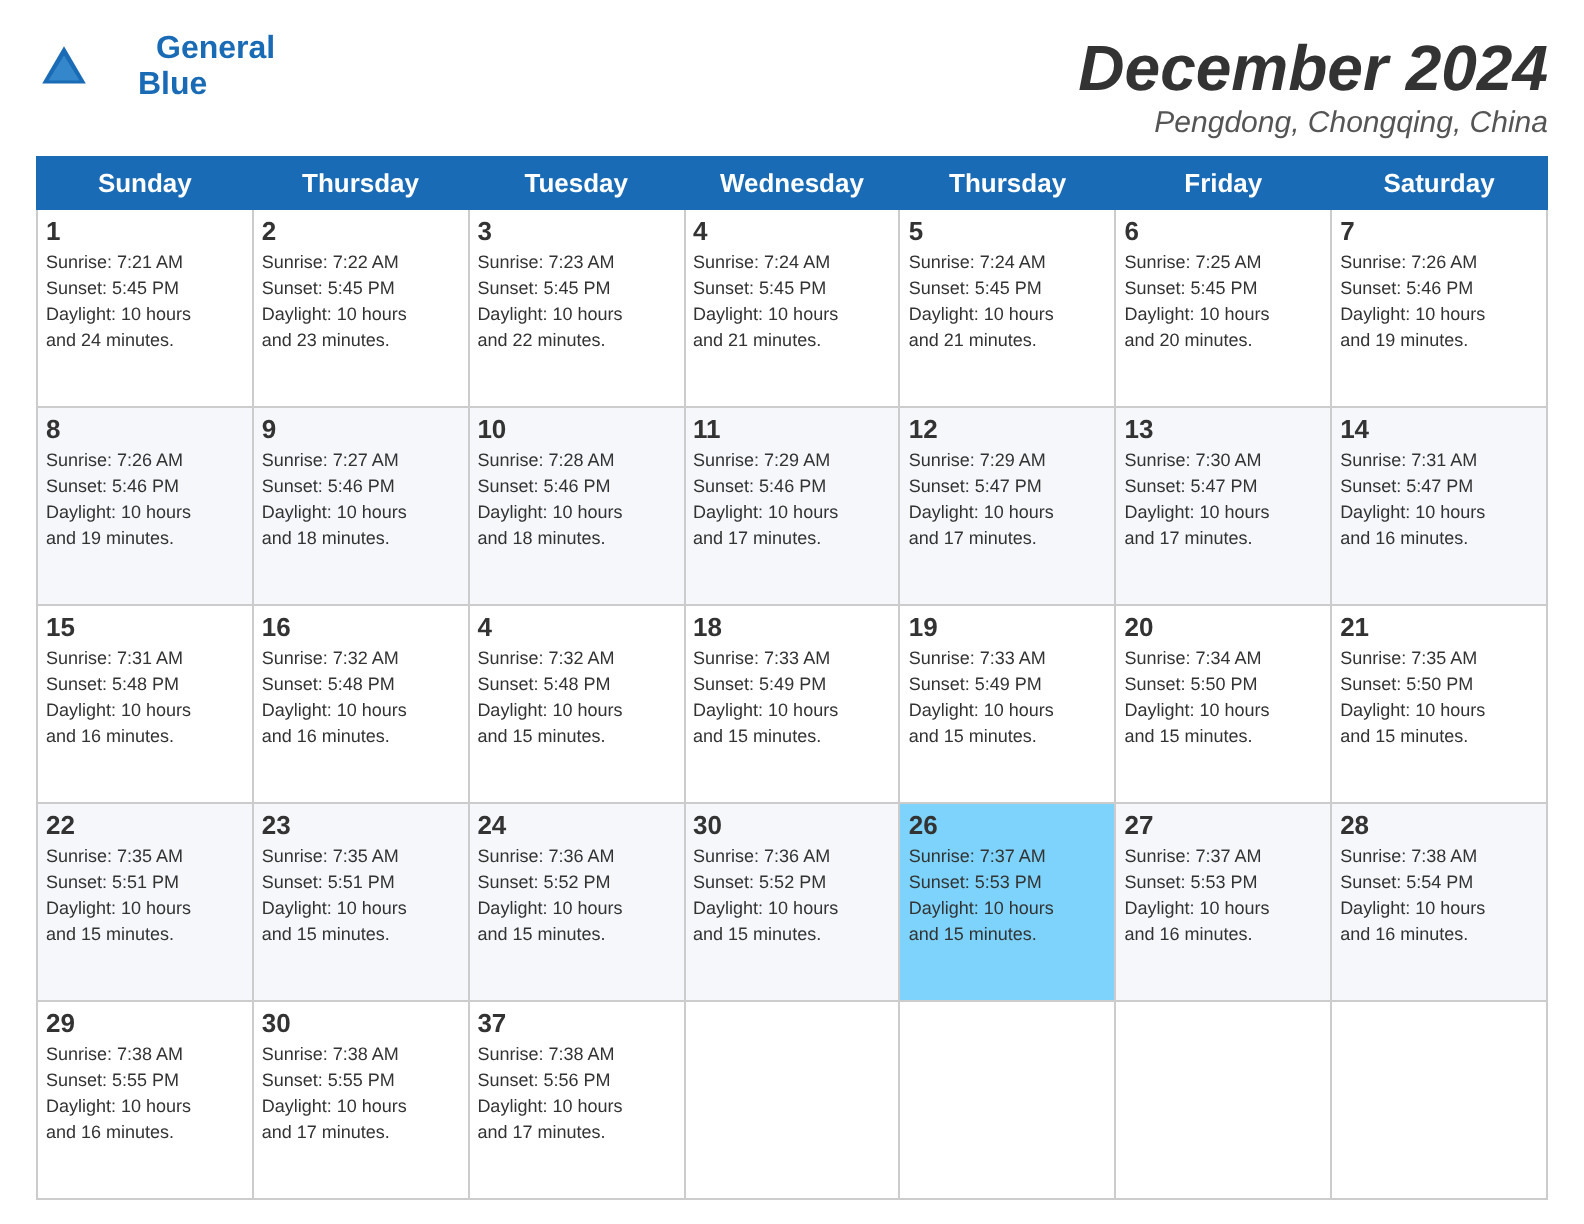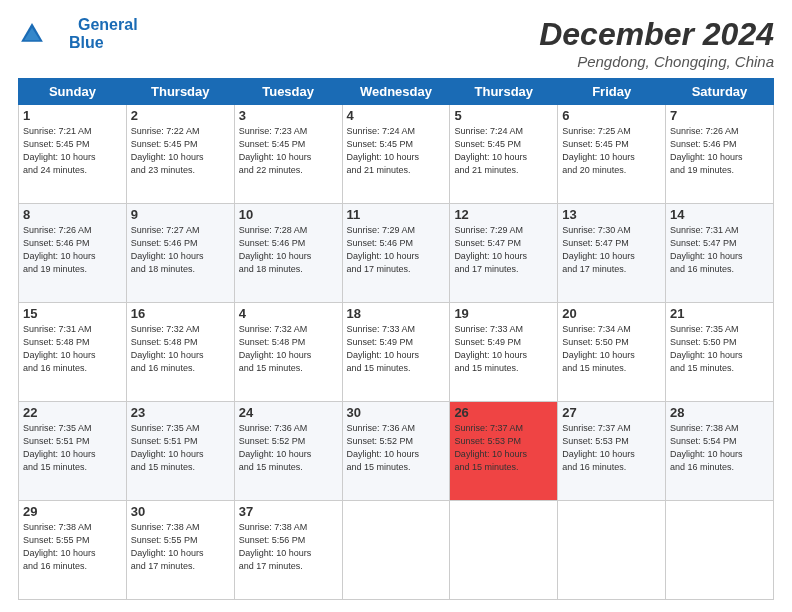--- a/index.html
+++ b/index.html
@@ -294,21 +294,21 @@
 Daylight: 10 hours
 and 15 minutes.</div>
           </td>
           <td style="background: rgb(245, 247, 250);">
             <span class="day-num">30</span>
             <div class="day-info" style="white-space: pre-line;">Sunrise: 7:36 AM
 Sunset: 5:52 PM
 Daylight: 10 hours
 and 15 minutes.</div>
           </td>
-          <td style="background: #ef4444;">
+          <td style="background: #7dd3fc;">
             <span class="day-num">26</span>
             <div class="day-info" style="white-space: pre-line;">Sunrise: 7:37 AM
 Sunset: 5:53 PM
 Daylight: 10 hours
 and 15 minutes.</div>
           </td>
           <td style="background: rgb(245, 247, 250);">
             <span class="day-num">27</span>
             <div class="day-info" style="white-space: pre-line;">Sunrise: 7:37 AM
 Sunset: 5:53 PM

